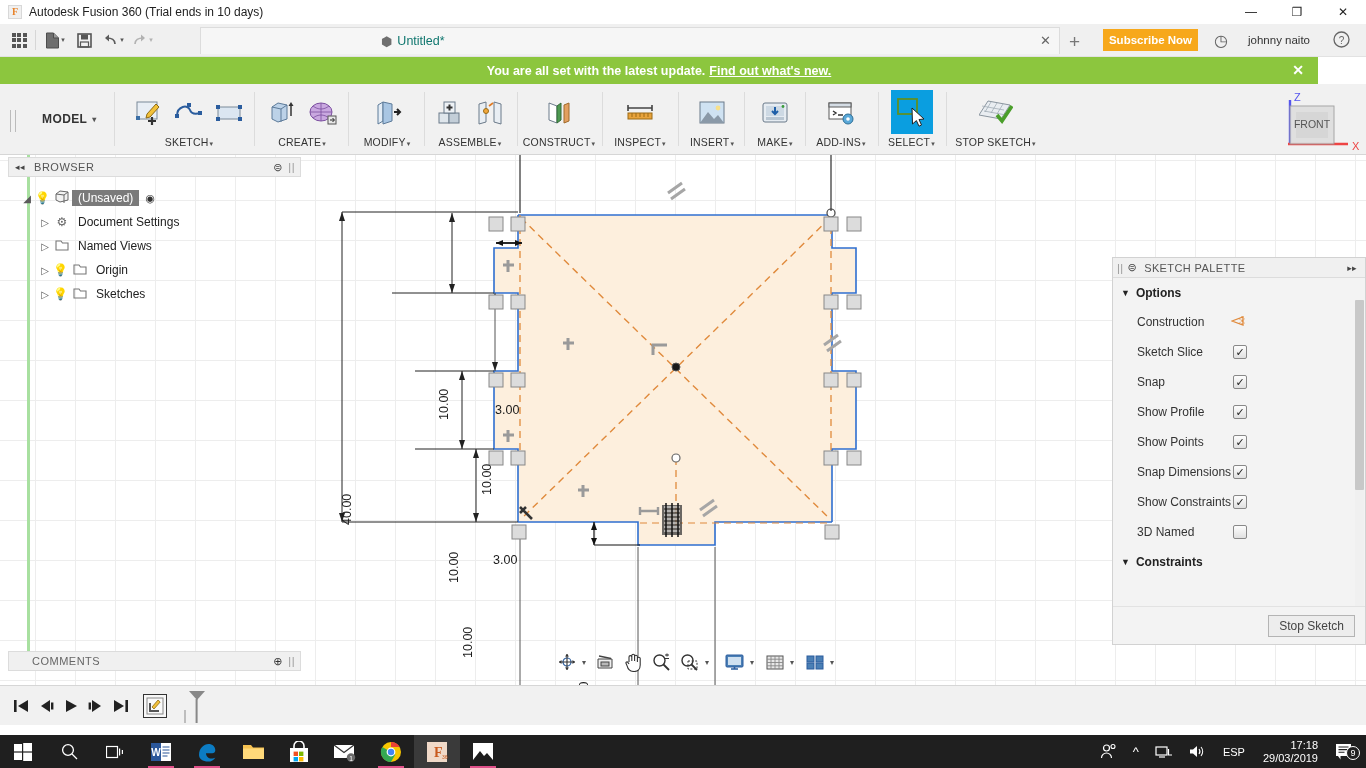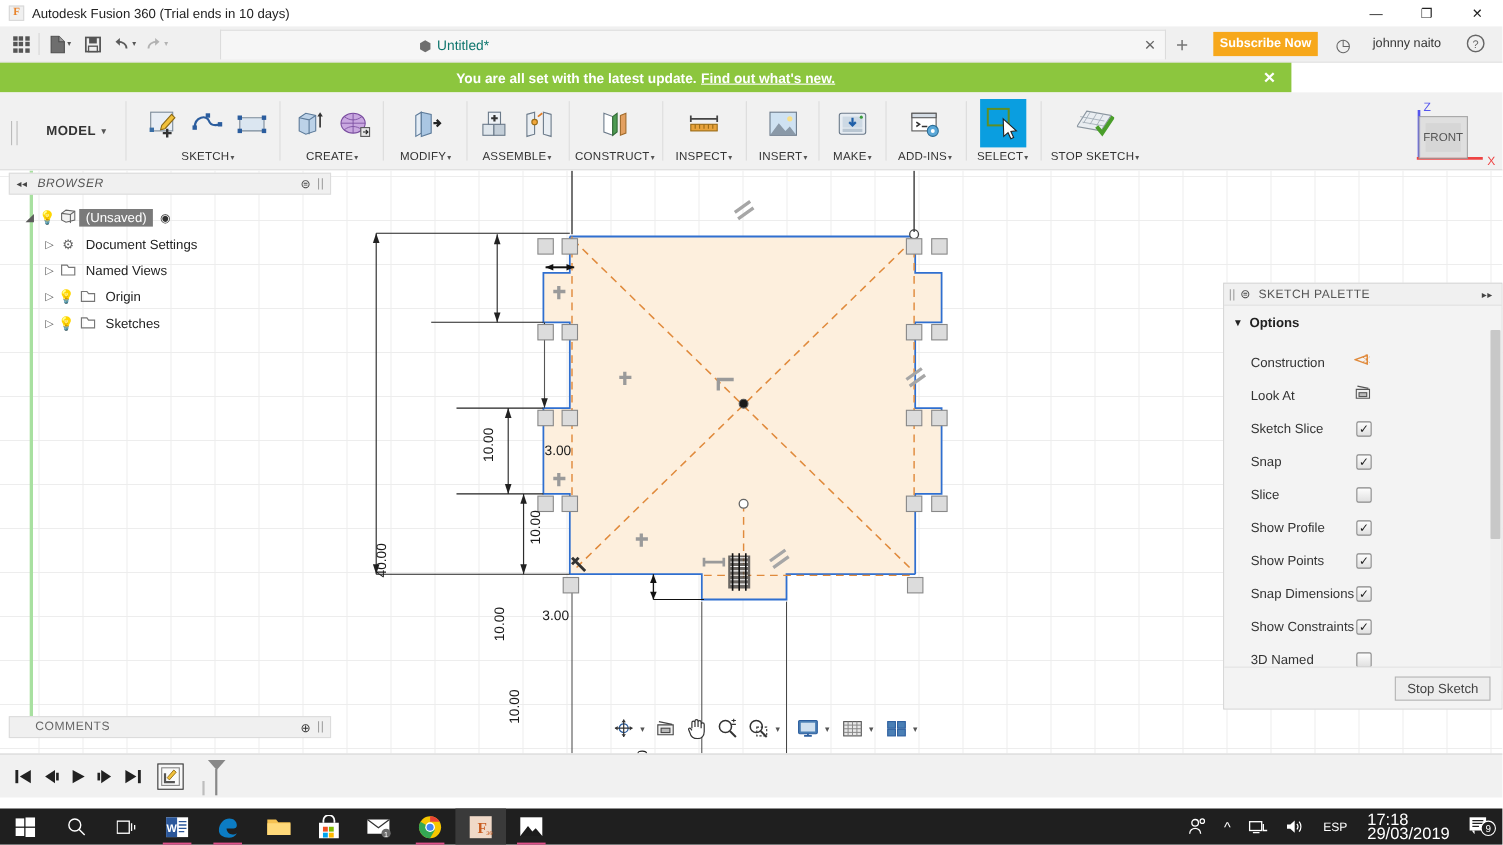--- a/index.html
+++ b/index.html
@@ -65,21 +65,21 @@
     position:absolute; left:1103px; top:29px; width:95px; height:22px;
     background:#f7a81b; color:#fff; font-size:11.5px; font-weight:bold;
     display:flex; align-items:center; justify-content:center; cursor:pointer;
   }
   .clockicon { position:absolute; left:1214px; top:31px; font-size:16px; color:#666; }
   .username { position:absolute; left:1248px; top:34px; font-size:11.5px; color:#333; }
   .helpicon { position:absolute; left:1333px; top:31px; font-size:16px; color:#666; }
 
   
   .banner {
-    position:absolute; left:0; top:57px; width:1174px; height:27px;
+    position:absolute; left:0; top:57px; width:1318px; height:27px;
     background:#8cc63e; display:flex; align-items:center; justify-content:center;
     color:#fff; font-size:12.5px; font-weight:bold;
   }
   .banner a { color:#fff; text-decoration:underline; margin-left:4px; }
   .banner .bx {
     position:absolute; right:14px; top:5px; font-size:14px; font-weight:bold; cursor:pointer;
   }
 
   
   .ribbon {
@@ -106,21 +106,21 @@
   .riblabel .caret { font-size:7px; }
   .ribdiv { position:absolute; top:92px; width:1px; height:54px; background:#dcdcdc; }
 
   
   .browser-hdr {
     position:absolute; left:8px; top:157px; width:293px; height:20px;
     background:#f0f0f0; border:1px solid #dcdcdc;
     display:flex; align-items:center; font-size:11px; color:#555; letter-spacing:.5px;
   }
   .browser-hdr .collapse { margin-left:6px; font-size:9px; color:#444; cursor:pointer; }
-  .browser-hdr .lbl { margin-left:9px;font-style:italic; }
+  .browser-hdr .lbl { margin-left:9px; }
   .browser-hdr .dot { position:absolute; right:17px; font-size:11px; color:#444; }
   .browser-hdr .bar { position:absolute; right:5px; font-size:11px; color:#999; }
   .browser-tree { position:absolute; left:20px; top:186px; width:280px; }
   .tr-row { display:flex; align-items:center; height:24px; font-size:12px; color:#222; }
   .tr-arrow { width:14px; color:#5b5b5b; font-size:10px; cursor:pointer; text-align:center; }
   .tr-bulb { width:18px; text-align:center; font-size:12px; cursor:pointer; }
   .tr-bulb.on { color:#f5c518; }
   .tr-bulb.off { color:#a8c4e0; }
   .tr-ico { width:20px; text-align:center; font-size:12px; color:#666; }
   .tr-lbl { padding:1px 6px; }
@@ -167,21 +167,21 @@
   .pal-hdr .dot { margin-left:4px; color:#444; font-size:11px; }
   .pal-hdr .lbl { margin-left:7px; }
   .pal-hdr .expand { position:absolute; right:8px; font-size:9px; color:#444; cursor:pointer; }
   .pal-body { position:relative; height:350px; overflow:hidden; background:#f3f3f3; }
   .pal-section {
     display:flex; align-items:center; font-size:12px; font-weight:bold; color:#222;
     height:29px; padding-left:8px; cursor:pointer;
   }
   .pal-section .tri { font-size:9px; margin-right:6px; }
   .pal-row {
-    display:flex; align-items:flex-end; height:30px; font-size:12px; color:#333;
+    display:flex; align-items:center; height:30px; font-size:12px; color:#333;
     padding-left:24px; position:relative;
   }
   .pal-row .rlabel { flex:1; }
   .chk {
     width:14px; height:14px; border:1px solid #888; border-radius:2px;
     background:linear-gradient(#fdfdfd,#e0e0e0); position:absolute; left:120px;
     display:flex; align-items:center; justify-content:center;
     font-size:11px; color:#222; cursor:pointer;
   }
   .palicon { position:absolute; left:118px; font-size:14px; }
@@ -237,21 +237,21 @@
   }
   .tbi.active { background:#3a3a3a; }
   .tbi .underline {
     position:absolute; bottom:0; left:10px; width:26px; height:2px; background:#e0508a;
   }
   .tray {
     position:absolute; right:0; top:0; height:33px; display:flex; align-items:center;
     color:#fff; font-size:11px;
   }
   .tray .ti { padding:0 8px; display:flex; align-items:center; cursor:pointer; }
-  .clockbox { text-align:left; line-height:13px; padding:0 10px; font-size:15px; cursor:pointer; }
+  .clockbox { text-align:right; line-height:13px; padding:0 10px; font-size:11px; cursor:pointer; }
   .notif { position:relative; padding:0 12px 0 6px; cursor:pointer; }
   .notif .badge {
     position:absolute; right:6px; bottom:2px; width:14px; height:14px;
     border-radius:50%; background:#1f1f1f; border:1px solid #fff;
     font-size:9px; display:flex; align-items:center; justify-content:center; color:#fff;
   }
 
   
   .dim {
     position:absolute; font-size:12.5px; color:#1a1a1a;
@@ -812,40 +812,26 @@
       <div class="pal-row">
         <span class="rlabel">Construction</span>
         <span class="palicon">
           <svg width="16" height="14" viewBox="0 0 16 14">
               <path d="M1 7l11-4v8z" fill="none" stroke="#e08a3c" stroke-width="1.3"></path>
               <path d="M11 2v10M8 4.5l6 5M8 9.5l6-5" stroke="#e08a3c" stroke-width=".9" stroke-dasharray="2 1.5"></path>
             </svg>
         </span>
       </div>
       <div class="pal-row">
-        <span class="rlabel">Look At</span>
-        <span class="palicon">
-          <svg width="16" height="15" viewBox="0 0 16 15">
-              <path d="M2 5h12v8H2z" fill="#efefef" stroke="#555"></path>
-              <path d="M3 2l10 2" stroke="#555" stroke-width="1.2"></path>
-              <rect x="4.5" y="8" width="7" height="3.5" fill="#bbb" stroke="#555"></rect>
-            </svg>
-        </span>
-      </div>
-      <div class="pal-row">
         <span class="rlabel">Sketch Slice</span>
         <span class="chk">✓</span>
       </div>
       <div class="pal-row">
         <span class="rlabel">Snap</span>
         <span class="chk">✓</span>
-      </div>
-      <div class="pal-row">
-        <span class="rlabel">Slice</span>
-        <span class="chk"></span>
       </div>
       <div class="pal-row">
         <span class="rlabel">Show Profile</span>
         <span class="chk">✓</span>
       </div>
       <div class="pal-row">
         <span class="rlabel">Show Points</span>
         <span class="chk">✓</span>
       </div>
       <div class="pal-row">

